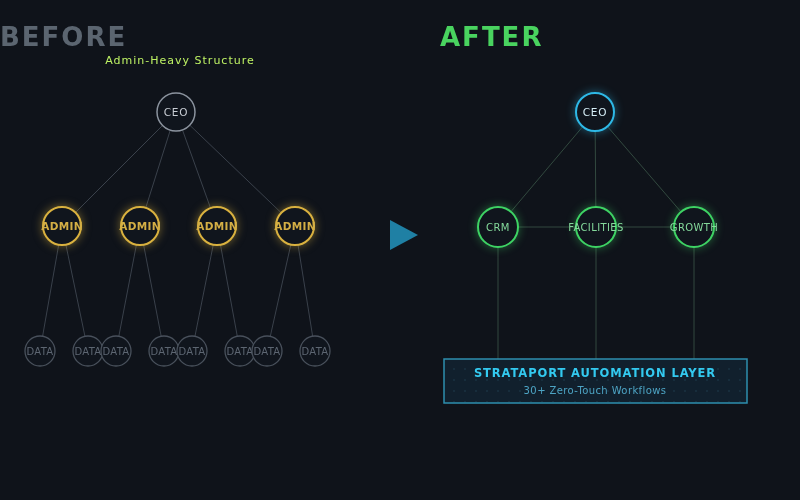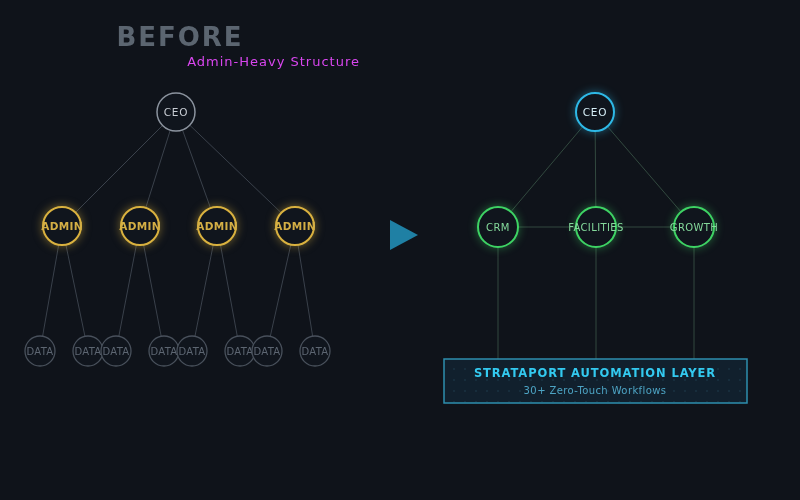--- a/index.html
+++ b/index.html
@@ -9,36 +9,36 @@
     width: 800px;
     height: 500px;
     background: #0f131a;
     overflow: hidden;
     font-family: "DejaVu Sans", "Liberation Sans", sans-serif;
   }
   .panel-title {
     position: absolute;
     top: 24px;
     width: 360px;
-    text-align: center;
+    text-align: left;
     font-size: 26px;
     font-weight: bold;
     letter-spacing: 2px;
     line-height: 1;
   }
   .panel-title.before { left: 0; color: #5b6570; }
   .panel-title.after  { left: 440px; color: #49d35f; }
   .panel-subtitle {
     position: absolute;
     top: 54px;
     width: 360px;
-    text-align: right;
-    font-size: 13px;
+    text-align: center;
+    font-size: 11px;
     letter-spacing: 1px;
-    color: #d946ef;
+    color: #bef264;
   }
   .panel-subtitle.before { left: 0; }
   .panel-subtitle.after  { left: 440px; }
   svg.tree { position: absolute; top: 80px; width: 360px; height: 340px; }
   svg.tree.left  { left: 0; }
   svg.tree.right { left: 440px; }
   .transition-arrow {
     position: absolute;
     left: 390px;
     top: 220px;
@@ -143,20 +143,21 @@
       <text class="t-data" x="267" y="275" text-anchor="middle">DATA</text>
     </g>
     <g>
       <circle class="ring-data" cx="315" cy="271" r="15"></circle>
       <text class="t-data" x="315" y="275" text-anchor="middle">DATA</text>
     </g>
   </svg>
 
   <div class="transition-arrow"></div>
 
+  <div class="panel-title after">AFTER</div>
 
   <svg class="tree right" viewBox="0 0 360 340">
     <defs>
       <pattern id="boxdots" width="11" height="11" patternUnits="userSpaceOnUse">
         <circle cx="3" cy="3" r="1" fill="rgba(70,150,185,0.14)"></circle>
       </pattern>
     </defs>
 
     <g>
       <line class="ln-green" x1="155" y1="32" x2="58" y2="147"></line>

